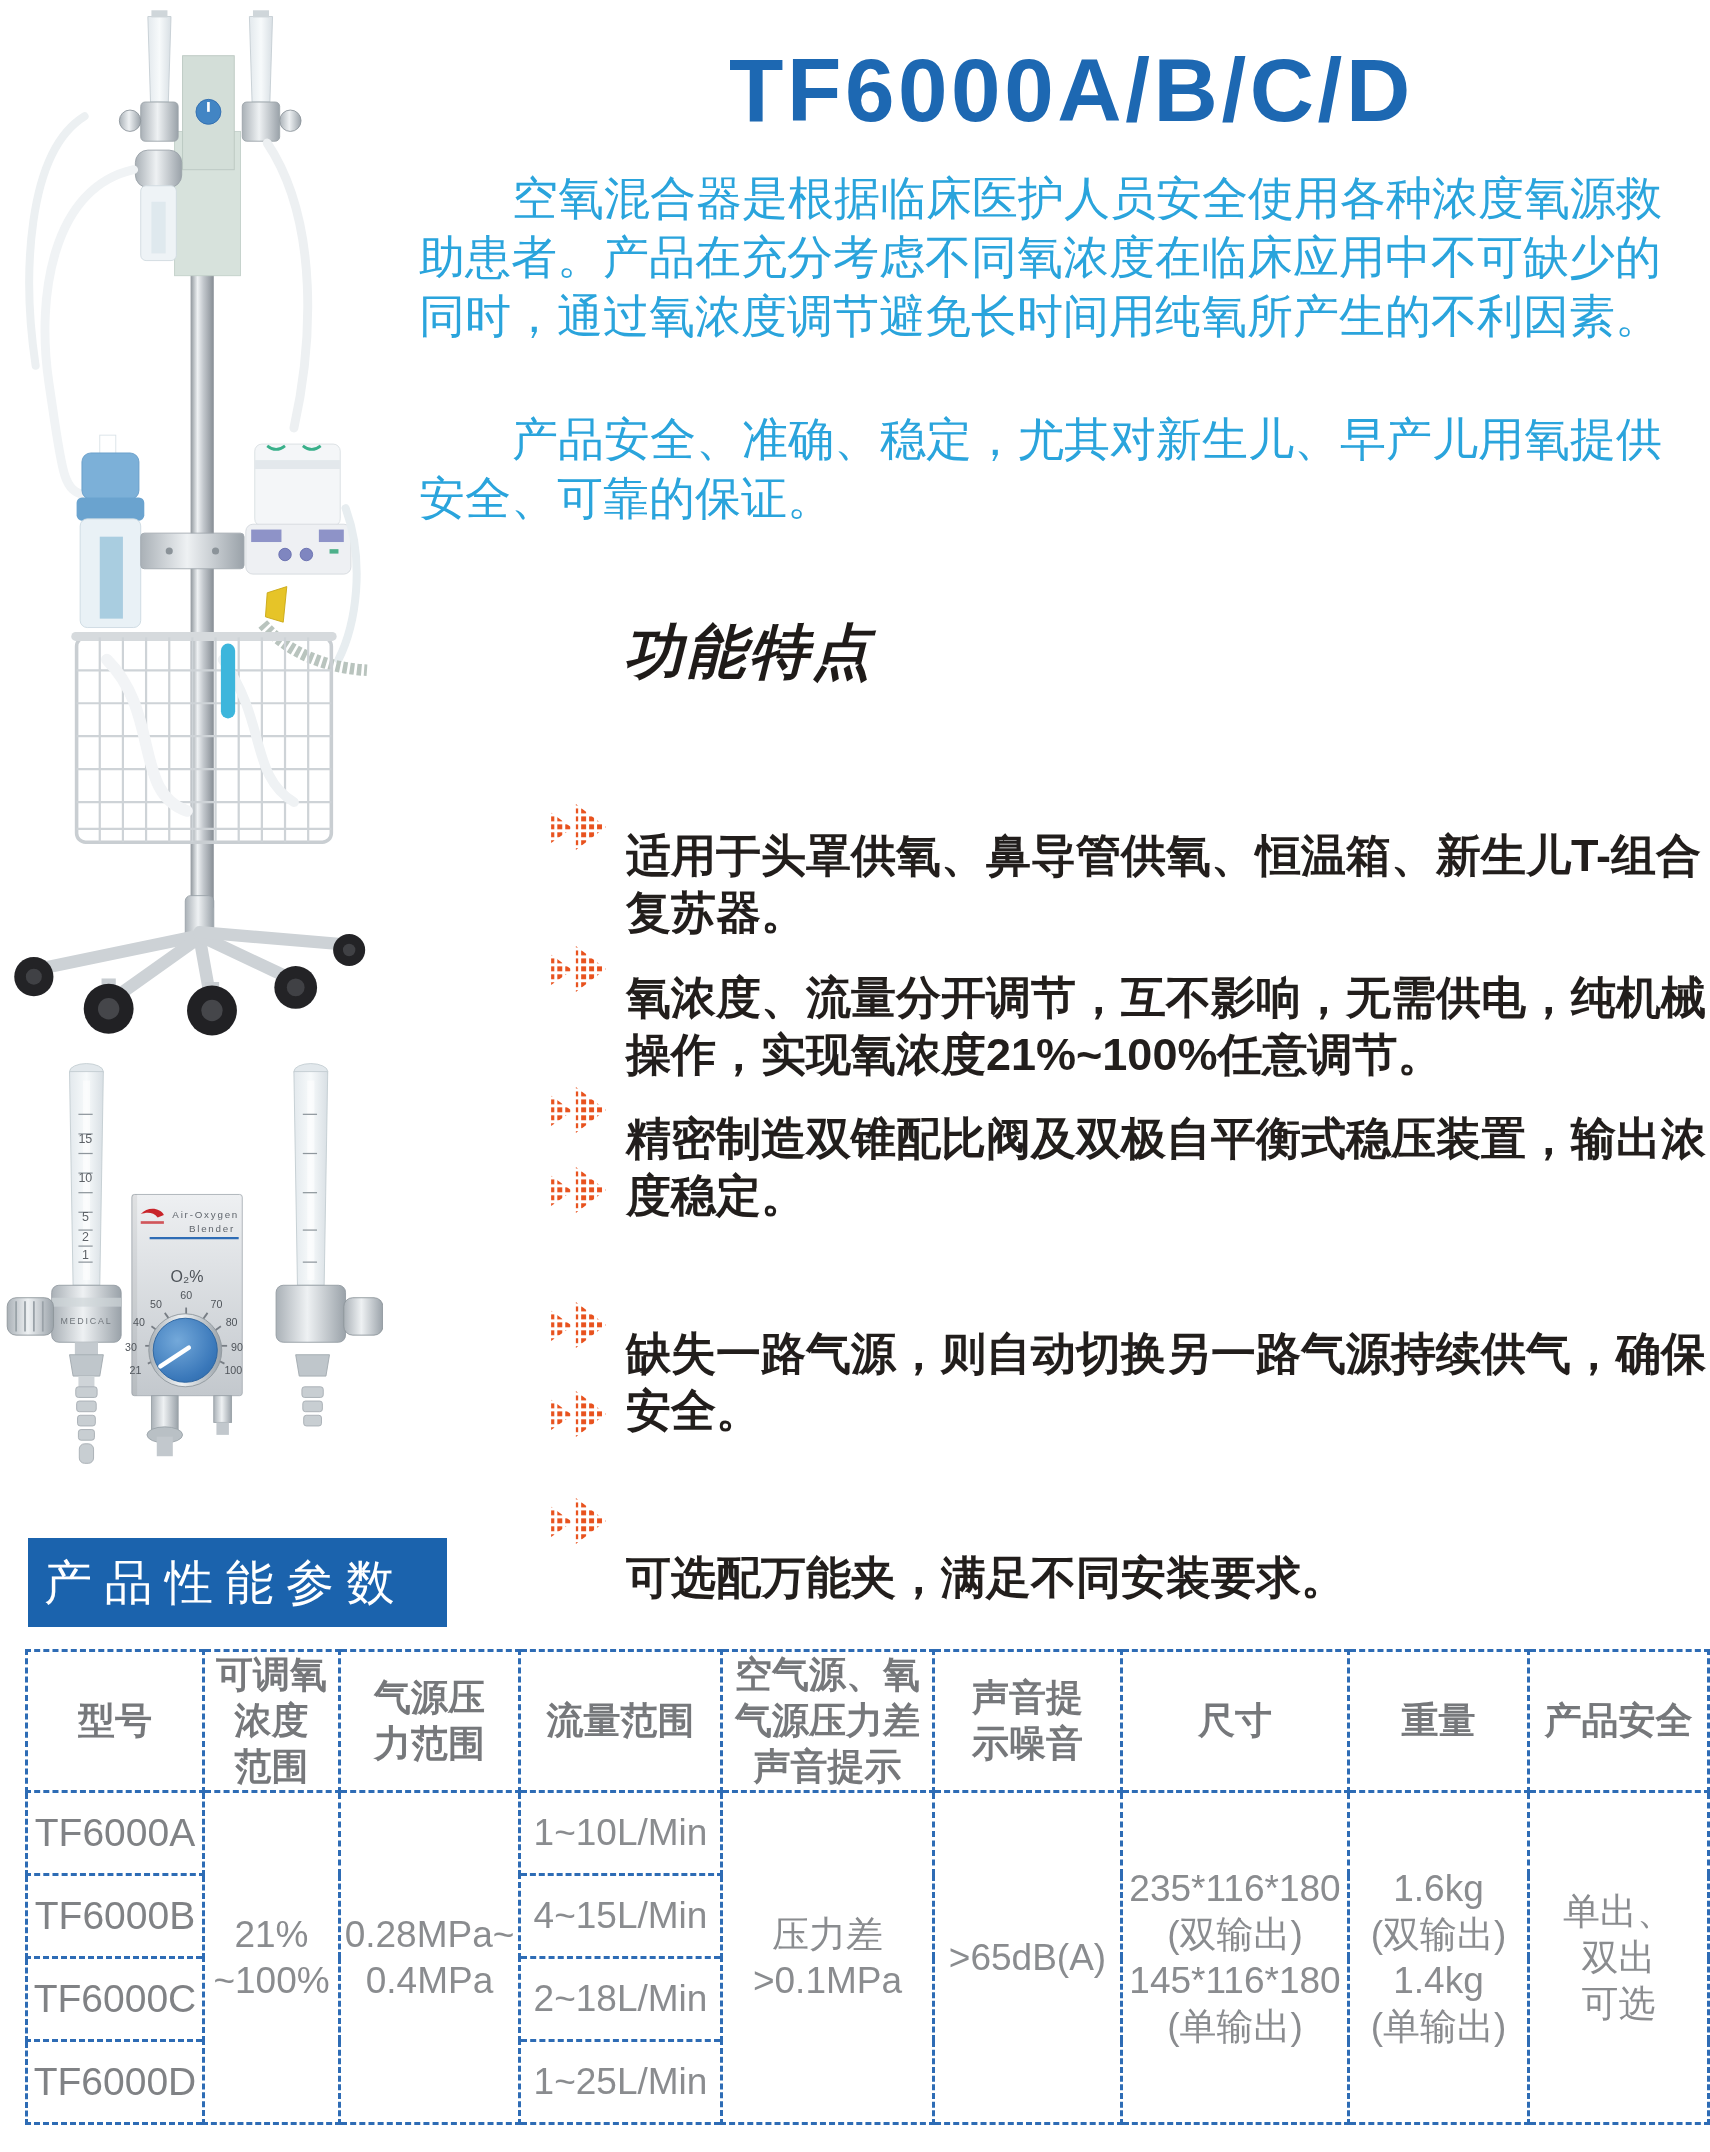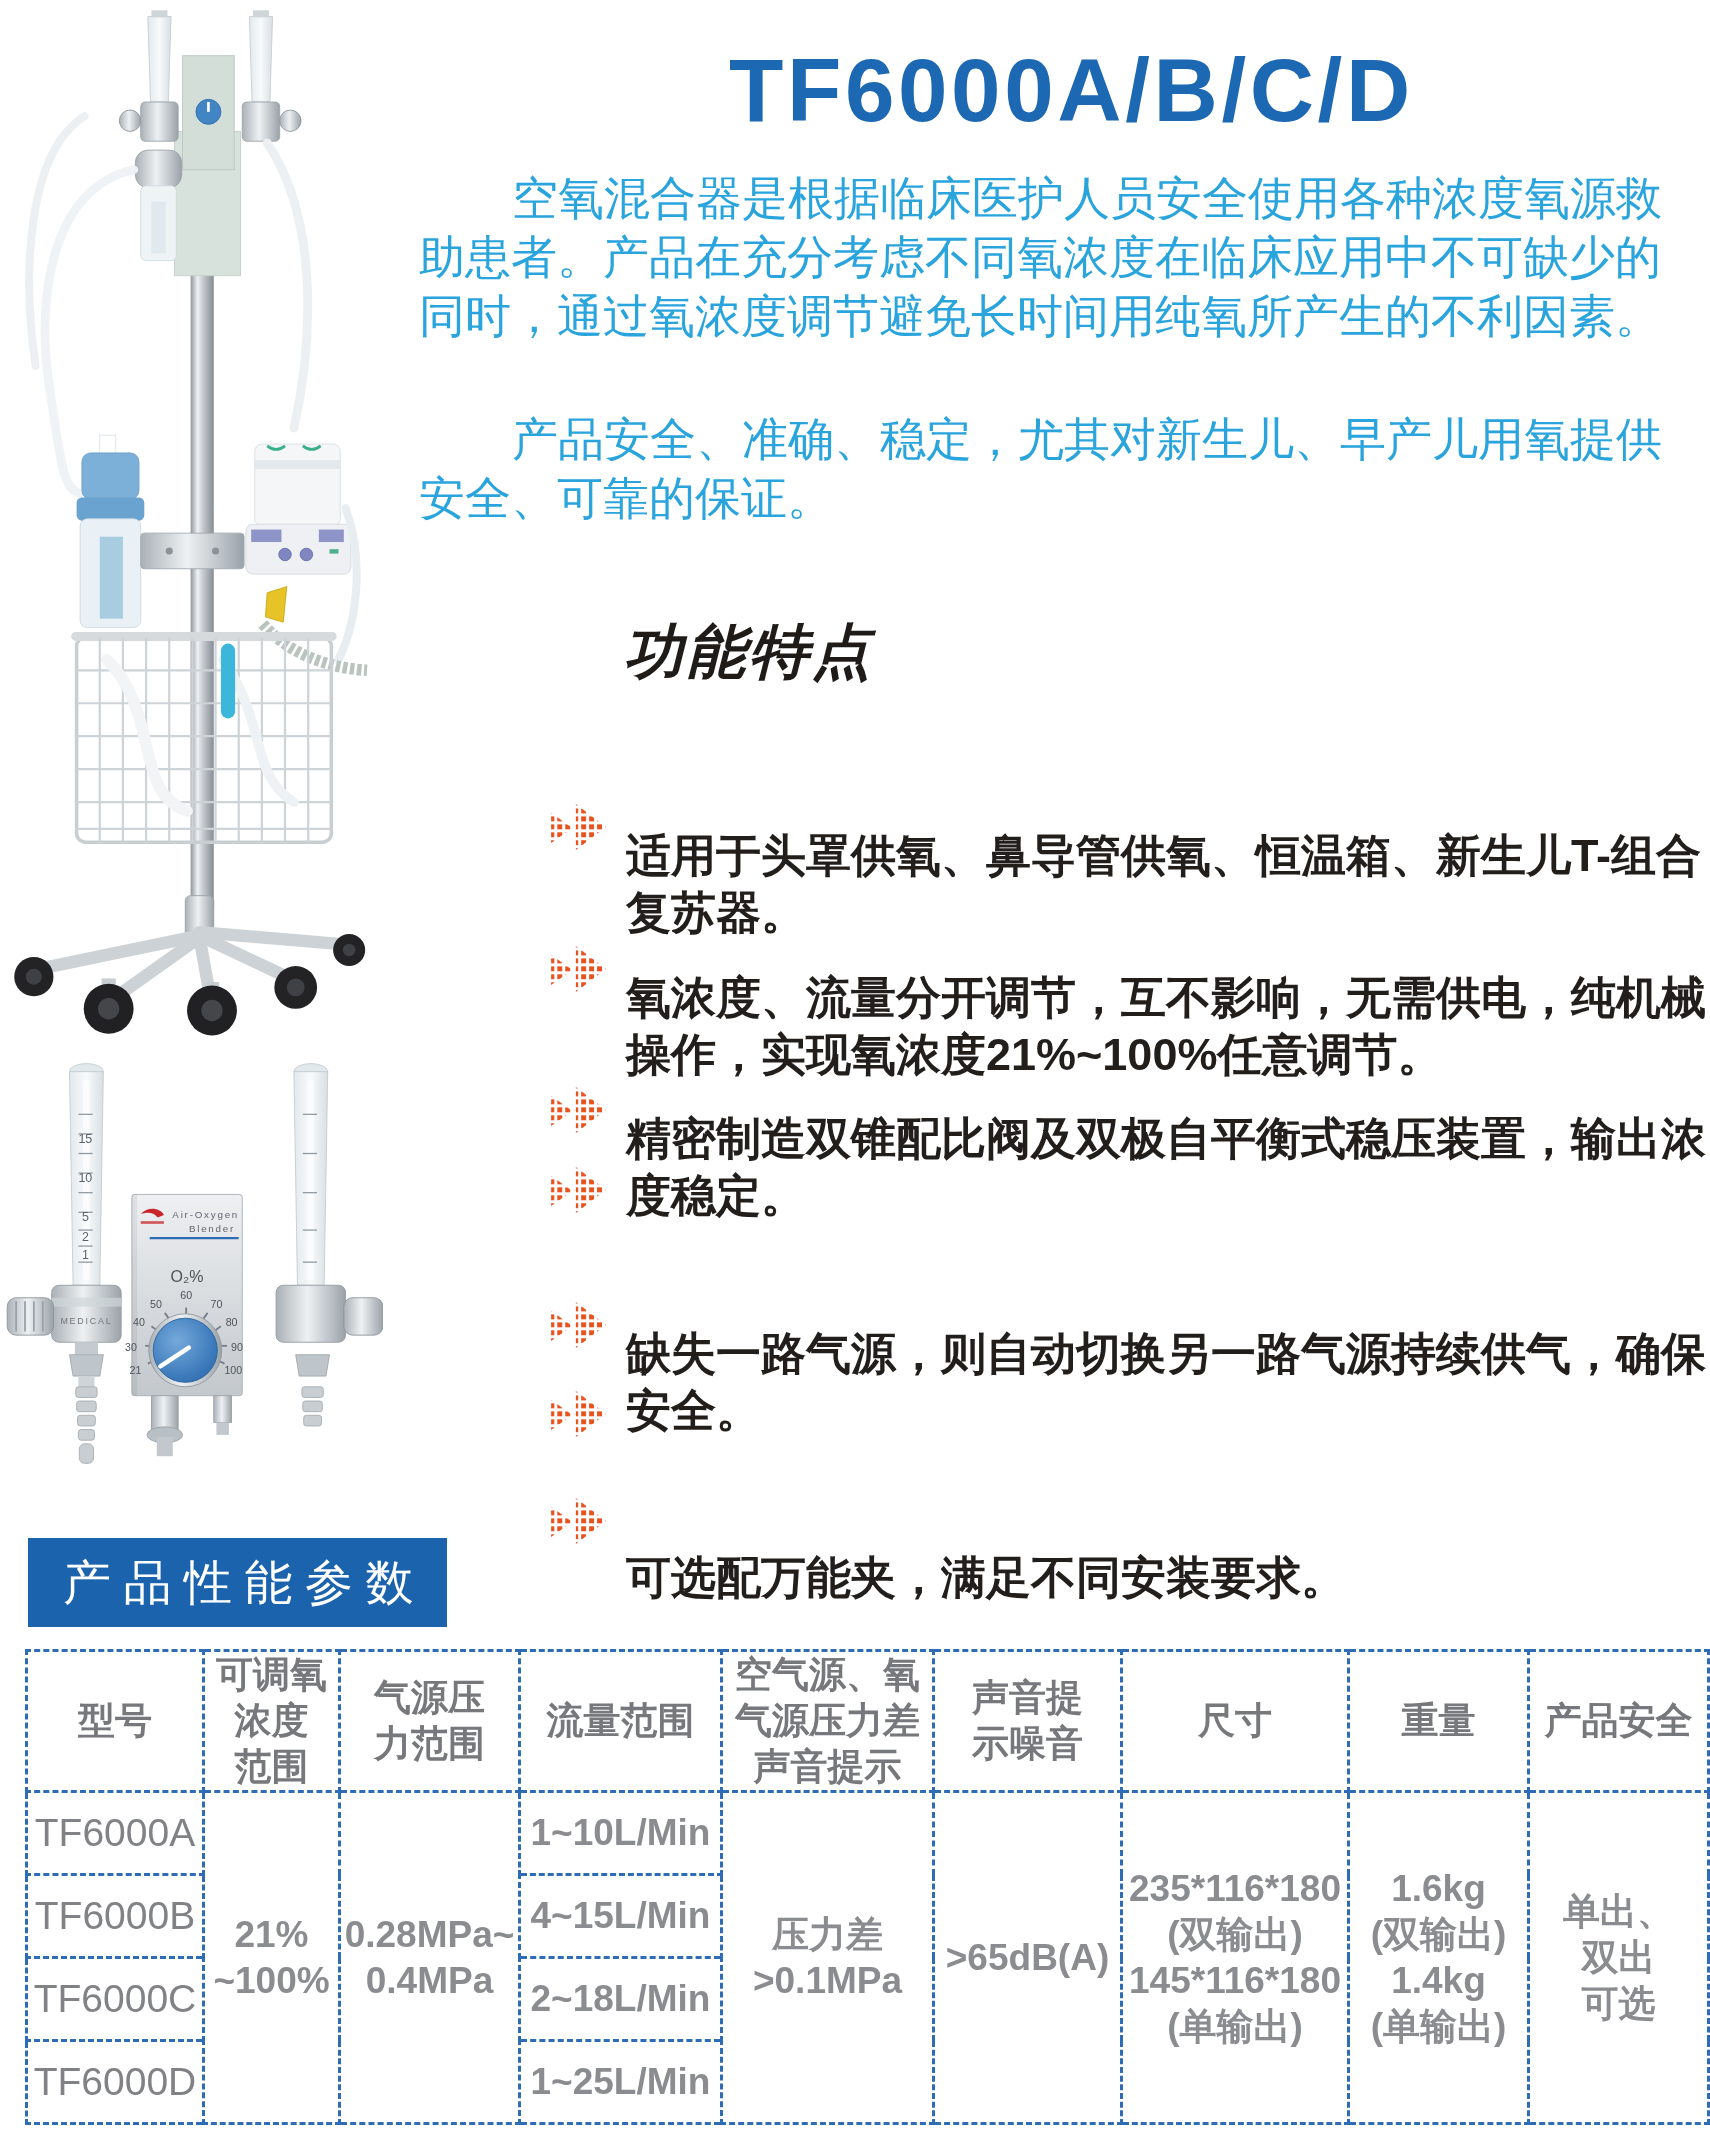--- a/index.html
+++ b/index.html
@@ -28,34 +28,34 @@
     position:absolute;left:0;width:1132px;padding-left:78px;
     font-size:45px;line-height:57px;color:#221e1c;font-weight:bold;white-space:pre-line;
   }
   .feature-item .arrow-wrap{
     position:absolute;left:0;top:50%;transform:translateY(-50%);width:61px;height:53px;
   }
   
   #spec-bar{
     left:28px;top:1538px;width:419px;height:89px;background:#1b63ad;color:#ffffff;
     font-family:"Liberation Serif", serif;font-size:48px;letter-spacing:12.5px;
-    display:flex;align-items:center;padding-left:35px;box-sizing:border-box;
+    display:flex;align-items:center;padding-left:16px;box-sizing:border-box;
   }
   #spec-table{
     left:25px;top:1649px;border-collapse:collapse;table-layout:fixed;width:1683px;
   }
   #spec-table th,#spec-table td{
     border:3.6px dashed #2e6cb5;text-align:center;vertical-align:middle;
     white-space:pre-line;padding:0 3.6px;overflow:hidden;
   }
   #spec-table th{color:#76787b;font-size:37px;font-weight:bold;line-height:46px;}
   #spec-table tr.hdr{height:135px;}
   #spec-table tr.row{height:83px;}
   td.model-cell{color:#808285;font-size:39px;font-weight:normal;}
-  td.val-cell{color:#8a8c8f;font-size:37px;line-height:46px;font-weight:bold;}
+  td.val-cell{color:#8a8c8f;font-size:37px;line-height:46px;font-weight:normal;}
   
   #photo-stand{left:0;top:9px;width:383px;height:1034px;}
   #photo-blender{left:0;top:1052px;width:383px;height:463px;}
   svg text{font-family:"Liberation Sans", sans-serif;}
 </style>
 </head>
 <body>
 
 <svg width="0" height="0" style="position:absolute">
   <defs>

